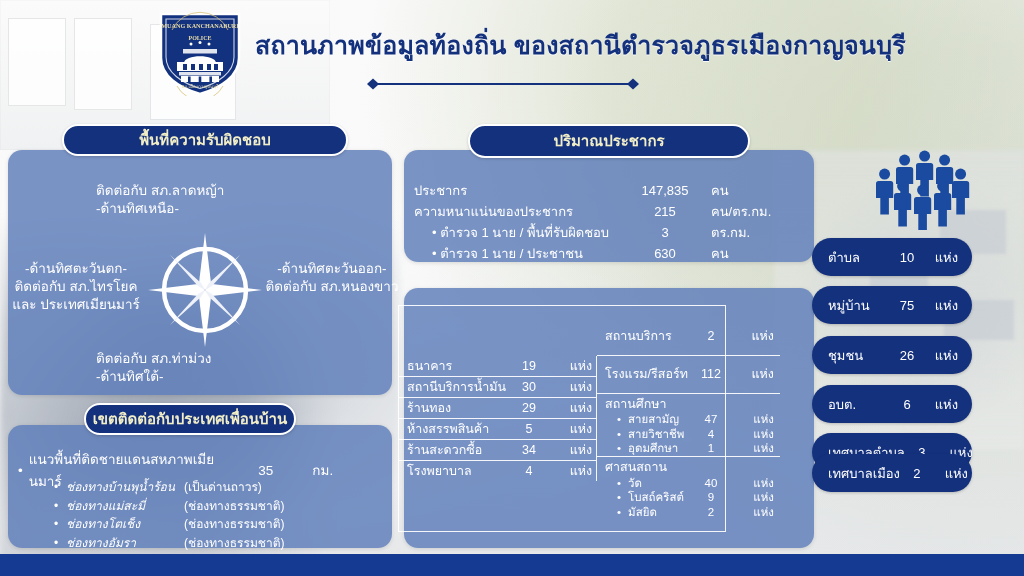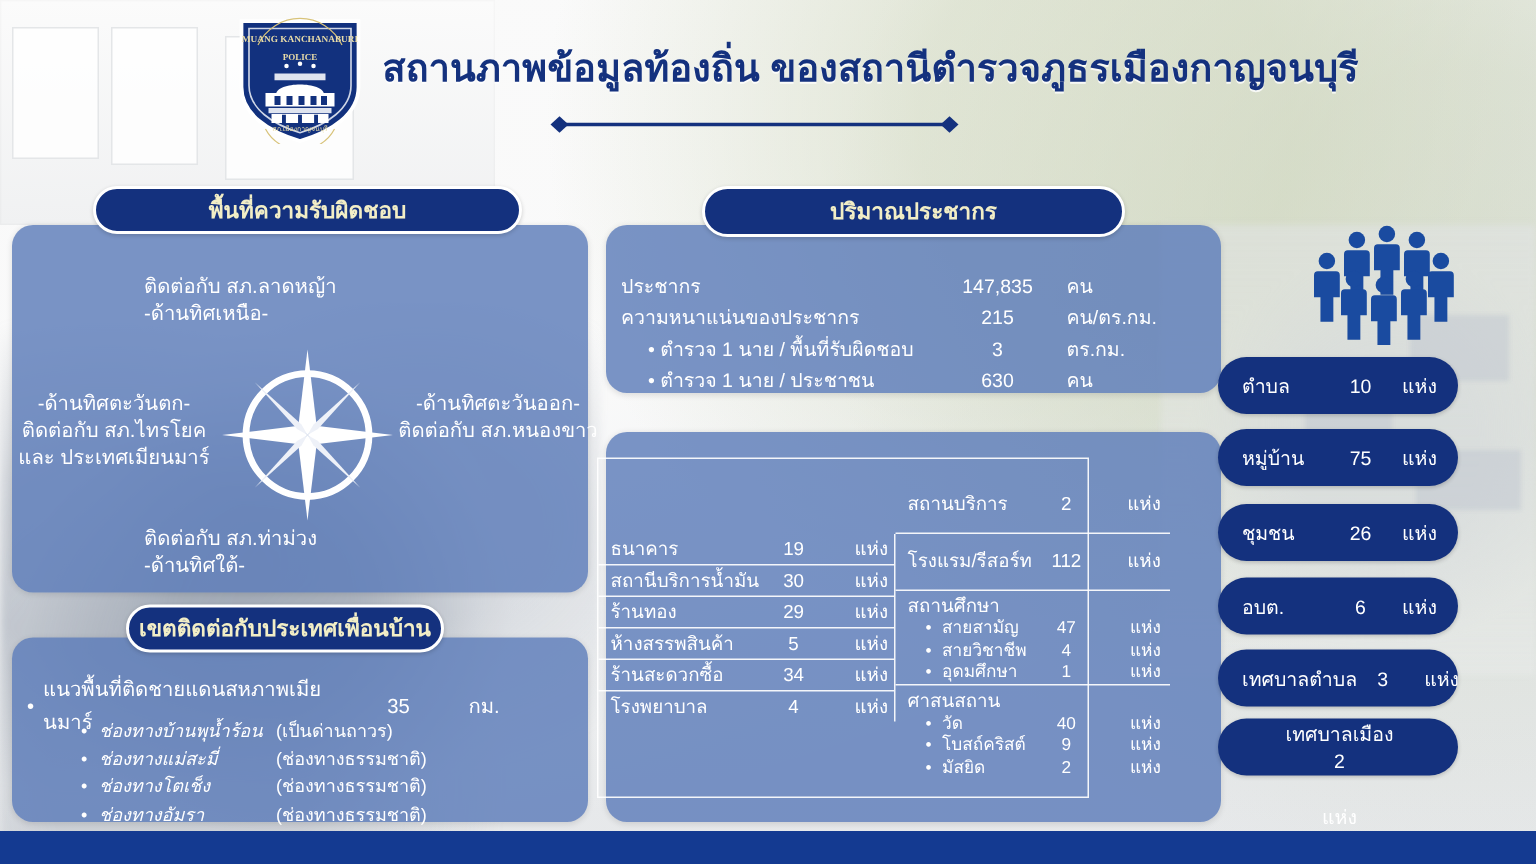--- a/index.html
+++ b/index.html
@@ -476,19 +476,19 @@
 <div class="stat-pill" style="top:385px;">
   <span class="slbl">อบต.</span>
   <span class="snum">6</span>
   <span class="sunit">แห่ง</span>
 </div>
 <div class="stat-pill" style="top:433px;">
   <span class="slbl">เทศบาลตำบล</span>
   <span class="snum">3</span>
   <span class="sunit">แห่ง</span>
 </div>
-<div class="stat-pill" style="top:479px;flex-direction:column;">
+<div class="stat-pill" style="top:454px;">
   <span class="slbl">เทศบาลเมือง</span>
   <span class="snum">2</span>
   <span class="sunit">แห่ง</span>
 </div>
 
 <div class="bottom-bar"></div>
 
 </body></html>

